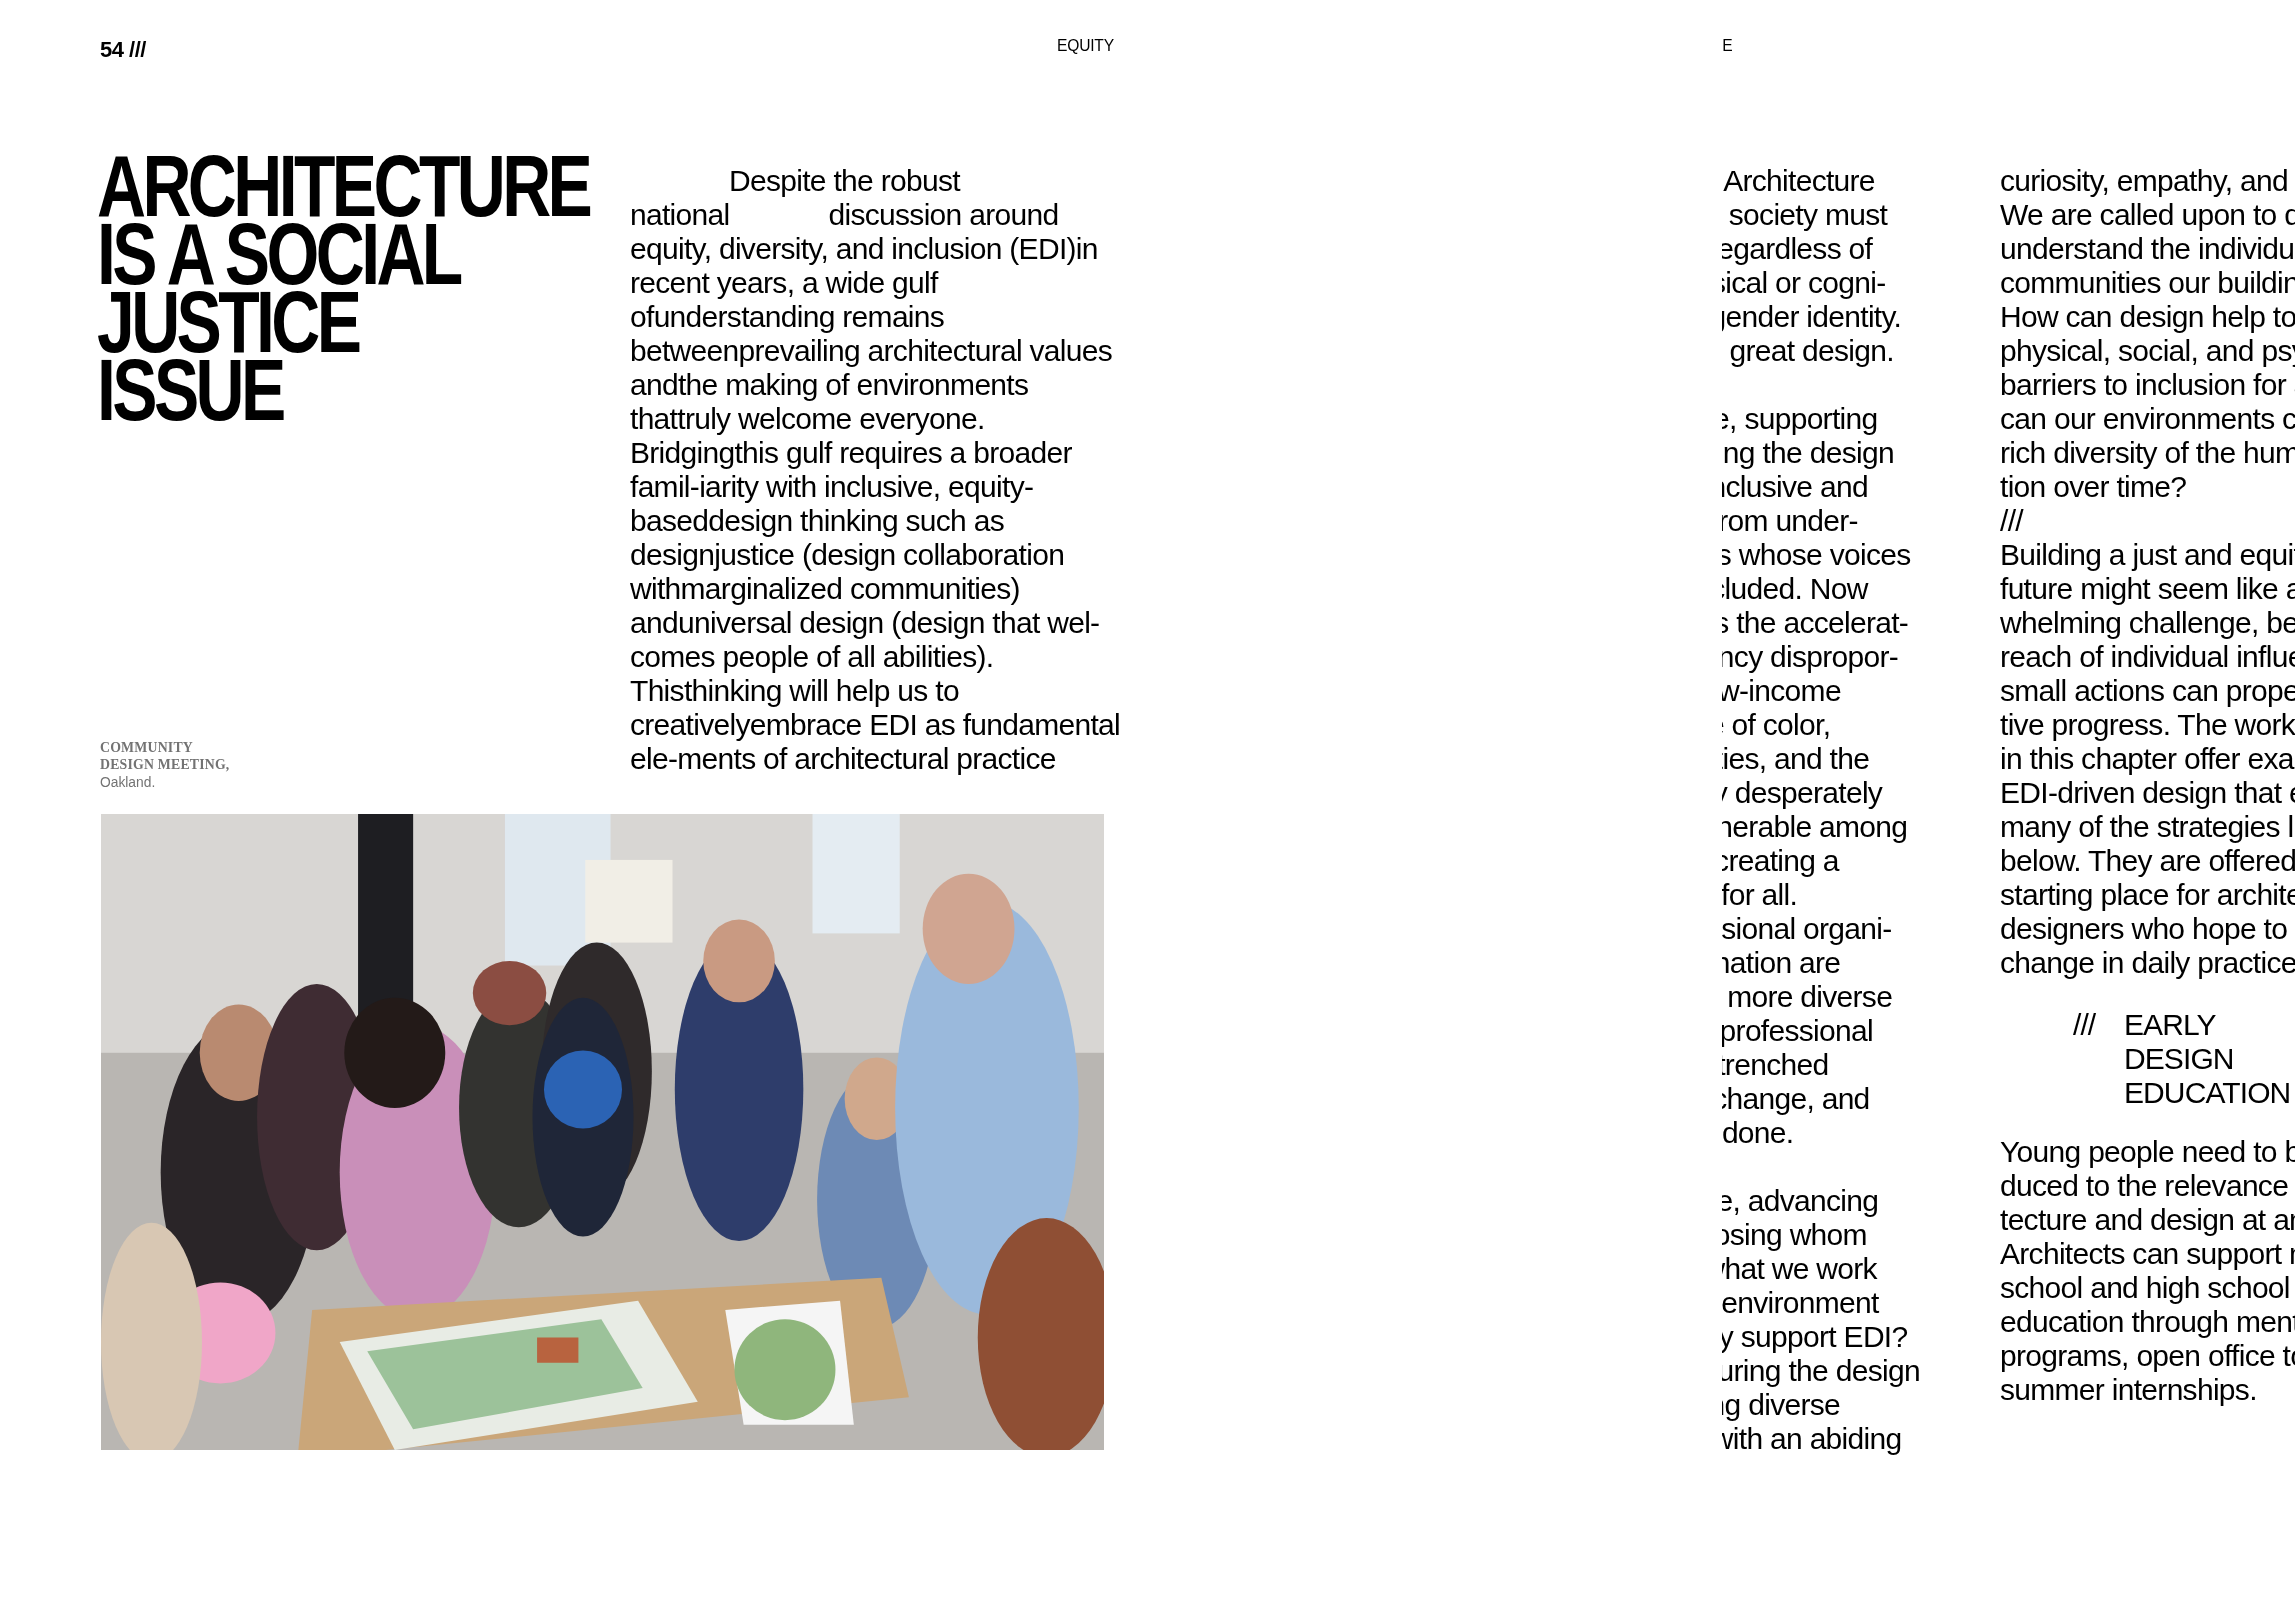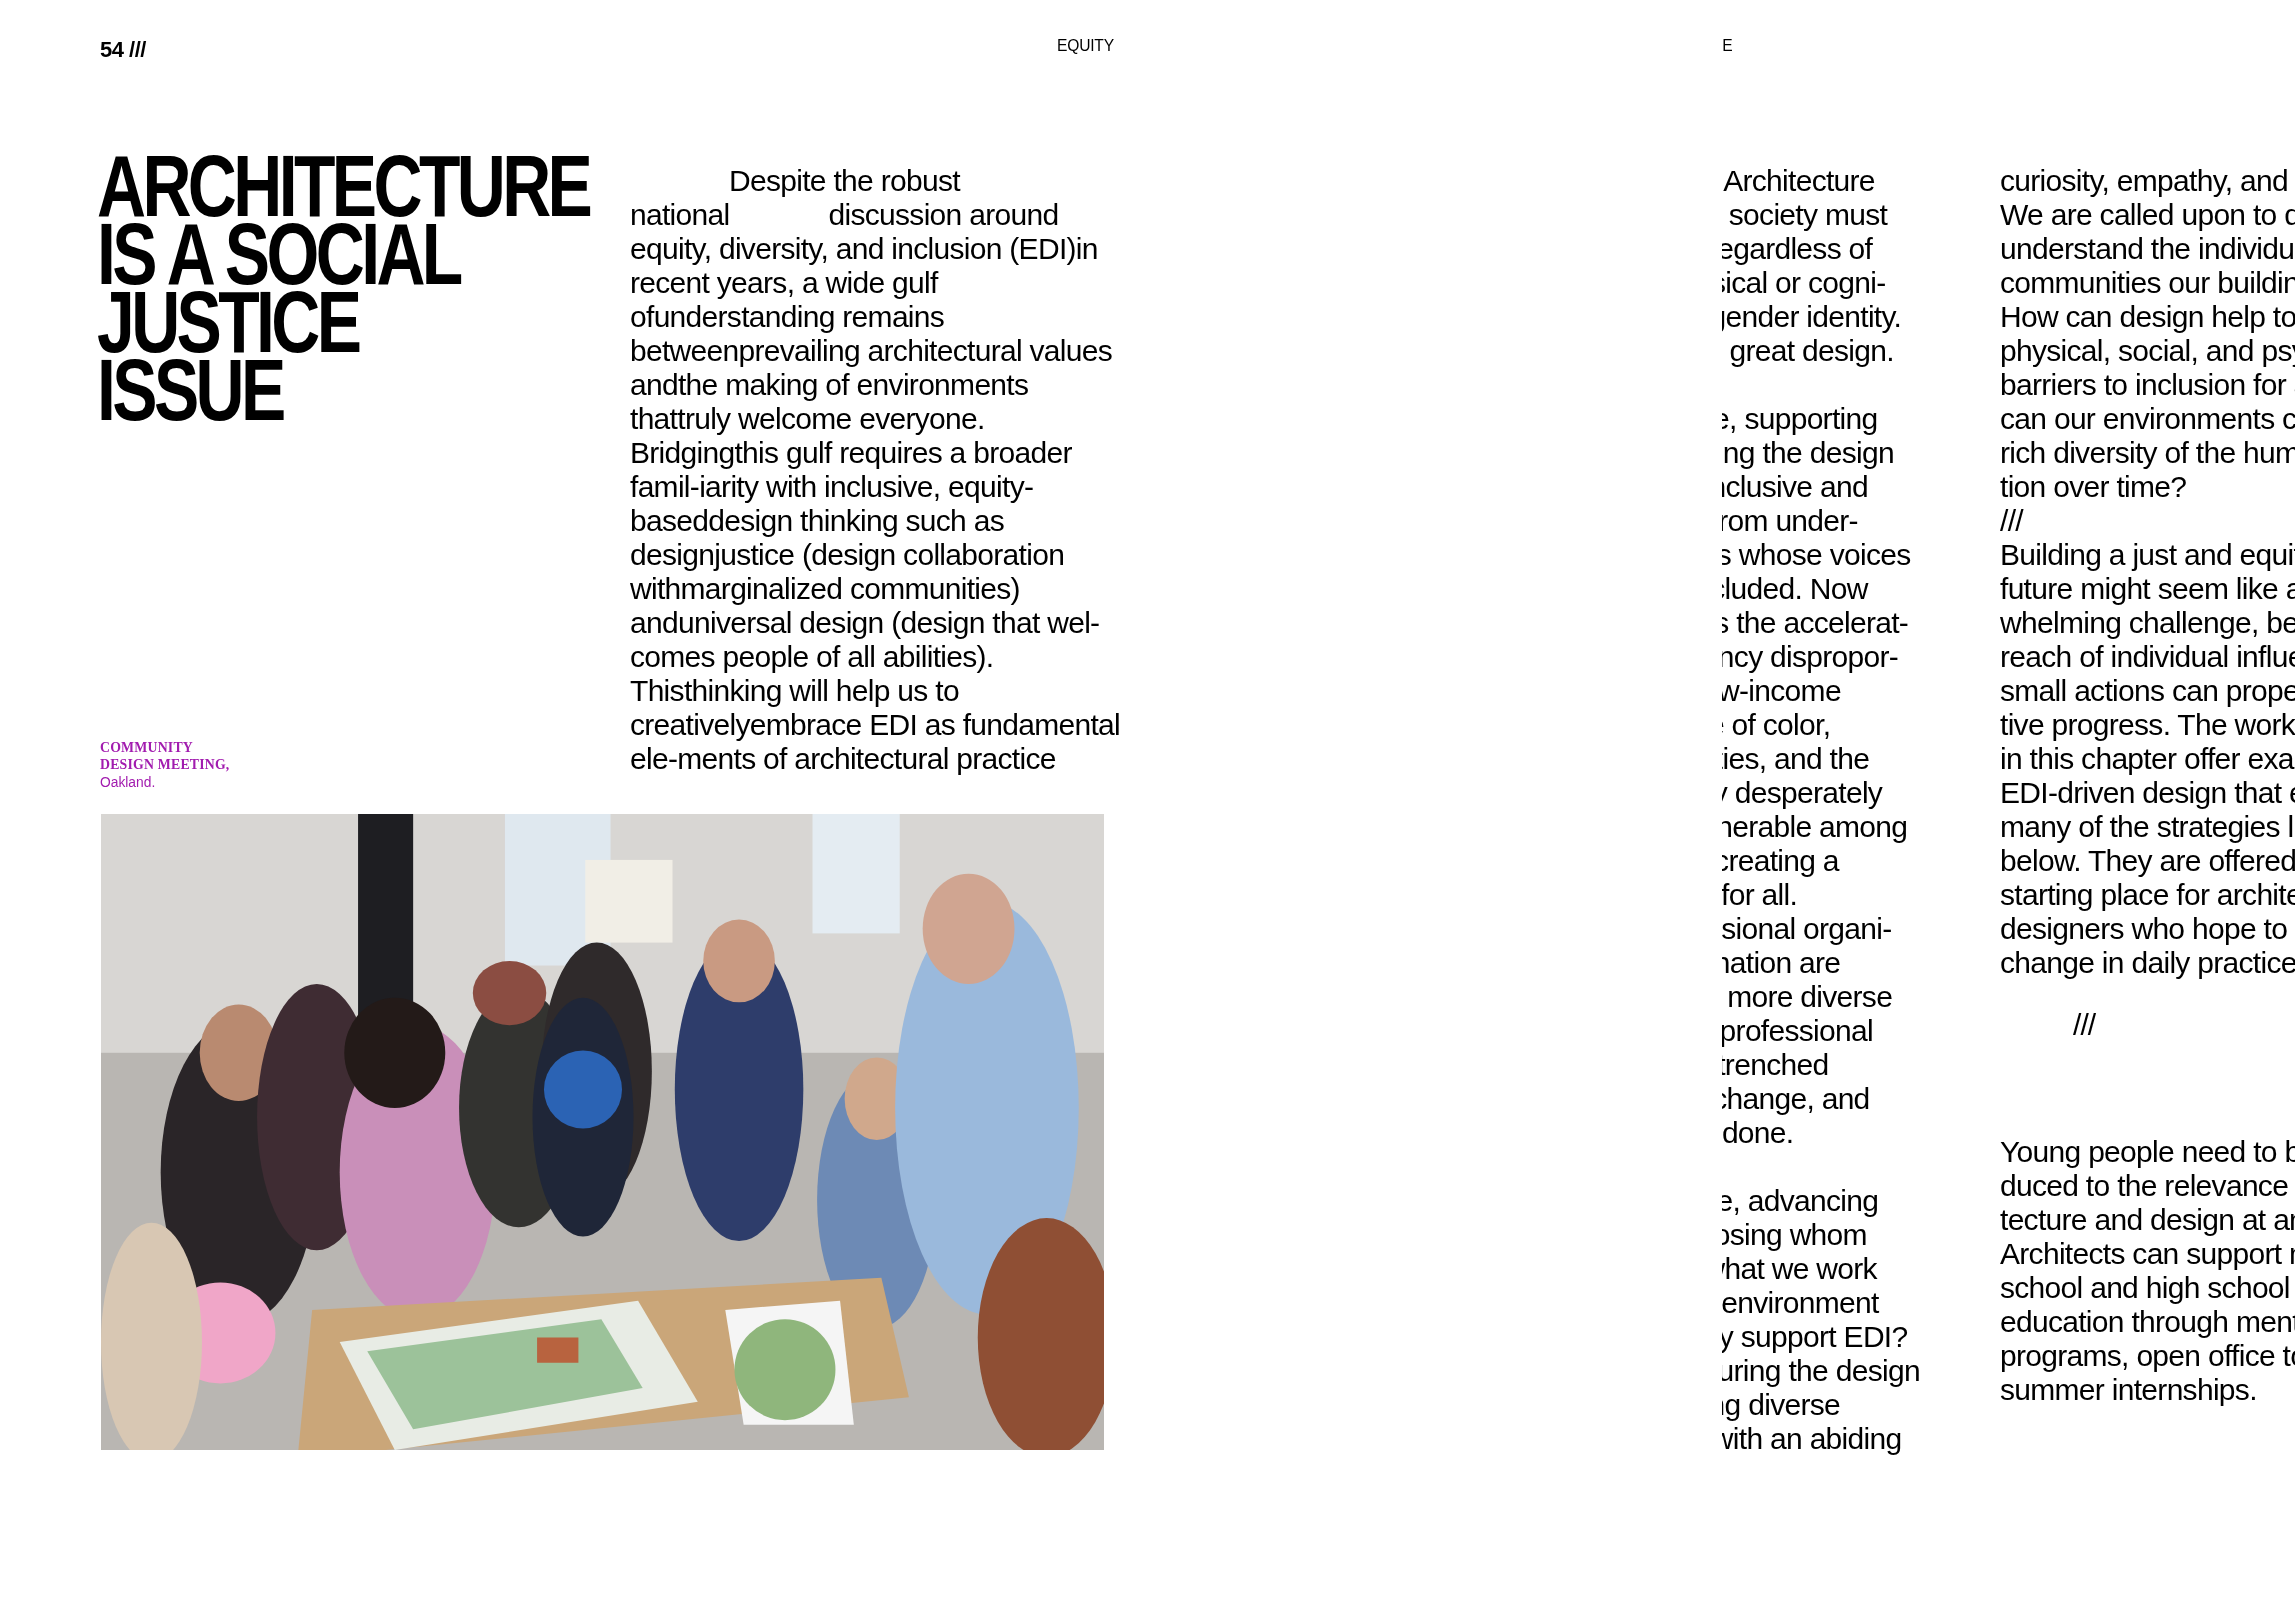--- a/index.html
+++ b/index.html
@@ -47,21 +47,21 @@
 
   <h1 class="headline">
     <span>ARCHITECTURE</span>
     <span>IS A SOCIAL</span>
     <span>JUSTICE</span>
     <span>ISSUE</span>
   </h1>
 
   <div class="intro body-text" id="intro"><span class="line indent">Despite the robust national</span><span class="line indent">discussion around equity,</span><span class="line"> diversity, and inclusion (EDI)</span><span class="line">in recent years, a wide gulf of</span><span class="line">understanding remains between</span><span class="line">prevailing architectural values and</span><span class="line">the making of environments that</span><span class="line">truly welcome everyone. Bridging</span><span class="line">this gulf requires a broader famil-</span><span class="line">iarity with inclusive, equity-based</span><span class="line">design thinking such as design</span><span class="line">justice (design collaboration with</span><span class="line">marginalized communities) and</span><span class="line">universal design (design that wel-</span><span class="line">comes people of all abilities). This</span><span class="line">thinking will help us to creatively</span><span class="line">embrace EDI as fundamental ele-</span><span class="line">ments of architectural practice</span></div>
 
-  <div class="caption" style="color: #a21caf;">
+  <div class="caption" style="color: #737373;">
     <div class="caps">COMMUNITY</div>
     <div class="caps">DESIGN MEETING,</div>
     <div class="place">Oakland.</div>
   </div>
 
   <div class="photo">
     <svg viewBox="0 0 2185 1385" preserveAspectRatio="none">
       <rect x="0" y="0" width="2185" height="1385" fill="#b9b6b2"></rect>
       <rect x="0" y="0" width="2185" height="520" fill="#d8d6d3"></rect>
       <rect x="560" y="0" width="120" height="560" fill="#1e1e22"></rect>
@@ -164,20 +164,25 @@
       <span class="line">EDI-driven design that employ</span>
       <span class="line">many of the strategies listed</span>
       <span class="line">below. They are offered as a</span>
       <span class="line">starting place for architects and</span>
       <span class="line">designers who hope to champion</span>
       <span class="line">change in daily practice.</span>
     </div>
 
   <div class="subhead" style="left:351px;">
     <span class="slashes">///</span>
+    <div class="words">
+      <span>EARLY</span>
+      <span>DESIGN</span>
+      <span>EDUCATION</span>
+    </div>
   </div>
 
   <div class="col body-text" style="left:270px; top:1127px;" id="col2b">
       <span class="line">Young people need to be intro-</span>
       <span class="line">duced to the relevance of archi-</span>
       <span class="line">tecture and design at an early age.</span>
       <span class="line">Architects can support middle</span>
       <span class="line">school and high school design</span>
       <span class="line">education through mentorship</span>
       <span class="line">programs, open office tours, and</span>

